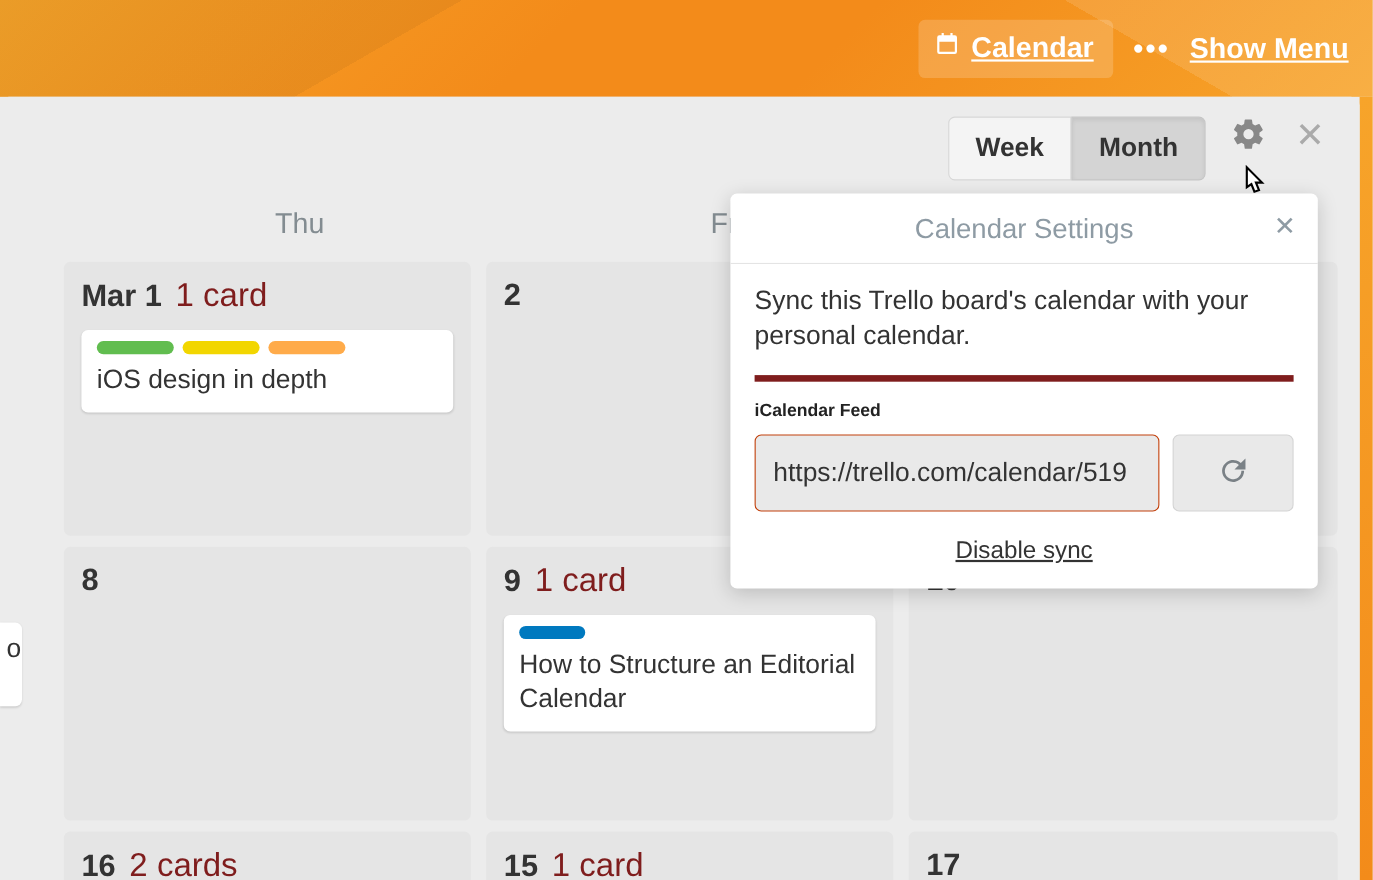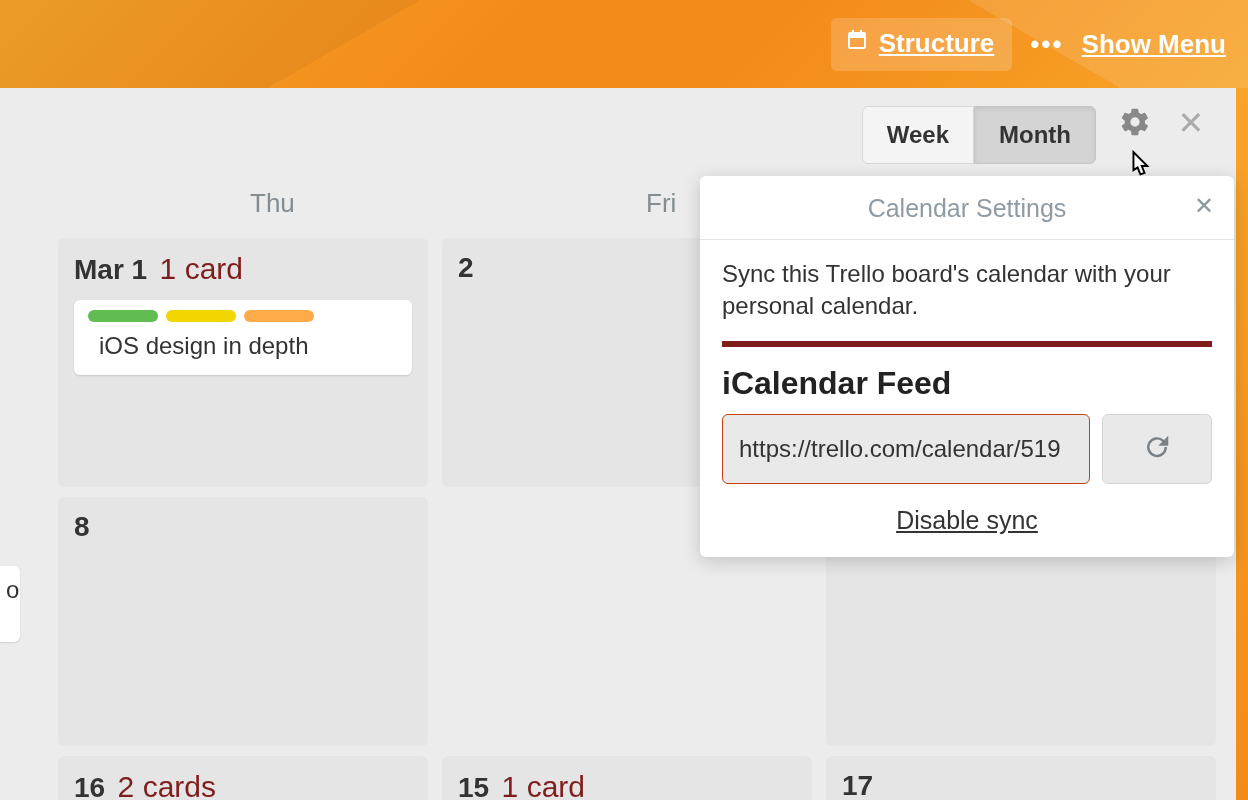--- a/index.html
+++ b/index.html
@@ -134,61 +134,61 @@
     background:#fff;
     border-radius:6px;
     padding:10px 14px 14px 14px;
     margin-top:14px;
     box-shadow: 0 1px 2px rgba(0,0,0,0.12);
   }
   .labels { display:flex; gap:8px; margin-bottom:8px;}
   .label-pill {
     height:12px; border-radius:6px;
   }
-  .card-title { font-size:24px; color:#333; line-height:1.3;margin-left:11px; }
+  .card-title { font-size:24px; color:#333; line-height:1.3; }
 
   
   .popover {
     position:absolute;
-    top: 176px; left: 700px;
+    top: 176px; left: 664px;
     width: 534px;
     background:#fff;
     border-radius:6px;
     box-shadow: 0 4px 18px rgba(0,0,0,0.18);
     padding: 18px 0 22px 0;
   }
   .popover-header {
     padding: 0 22px 16px 22px;
     border-bottom:1px solid #e4e4e4;
     display:flex; align-items:center; justify-content:center;
     position:relative;
   }
   .popover-title { font-size:25px; color:#8e9ba4; }
   .popover-close {
     position:absolute; right:20px; top:-2px;
     font-size:24px; color:#8e9ba4; cursor:pointer; background:none; border:none;
   }
   .popover-body { padding: 18px 22px 0 22px; }
   .popover-desc { font-size:24px; color:#333; line-height:1.35; padding-bottom:18px; border-bottom:6px solid #7f1d1d;}
-  .feed-label { font-size:32px; font-weight:700; color:#222; margin:18px 0 12px 0;}
+  .feed-label { font-size:16px; font-weight:700; color:#222; margin:18px 0 12px 0;}
   .feed-row { display:flex; gap:12px; }
   .feed-input {
     flex:1; background:#e9e9e9; border:1px solid #c2410c; border-radius:6px;
     padding:20px 16px; font-size:24px; color:#333;
     font-family:inherit;
   }
   .refresh-btn {
     width:110px;
     background:#e9e9e9; border:1px solid #d4d4d4; border-radius:6px;
     display:flex; align-items:center; justify-content:center;
     cursor:pointer;
   }
   .refresh-btn svg { width:30px; height:30px; fill:#7a8186; }
   .disable-link {
-    display:block; text-align:center; font-size:25px; color:#333;
+    display:block; text-align:center; font-size:22px; color:#333;
     text-decoration:underline; margin-top:22px; cursor:pointer;
   }
 
   .card-left-edge {
     position:absolute;
     background:#fff;
     border-radius:0 6px 6px 0;
     box-shadow: 0 1px 2px rgba(0,0,0,0.12);
     padding:10px 10px 14px 6px;
   }
@@ -199,21 +199,21 @@
 <div class="orange-band"></div>
 <div class="orange-stripe-right"></div>
 
 <div class="header-right">
   <div class="calendar-btn">
     <span>
       <svg viewBox="0 0 24 24">
           <path d="M7 2v2H5a2 2 0 0 0-2 2v13a2 2 0 0 0 2 2h14a2 2 0 0 0 2-2V6a2 2 0 0 0-2-2h-2V2h-2v2H9V2H7zm-2 8h14v9H5v-9z"></path>
         </svg>
     </span>
-    <span>Structure</span>
+    <span>Calendar</span>
   </div>
   <span class="dots">•••</span>
   <span class="show-menu">Show Menu</span>
 </div>
 
 <div class="panel">
 
   <div class="panel-top">
     <div class="view-toggle">
       <div class="seg first">Week</div>
@@ -260,20 +260,30 @@
   <div class="cell" style="left:826px; top:150px; width:390px; height:249px;"></div>
 
   <div class="card-left-edge" style="left:0; top:478px; width:20px; height:76px;">
     <span style="font-size:24px;color:#333;">o</span>
   </div>
 
   <div class="cell" style="left:58px; top:409px; width:370px; height:249px;">
     <span class="date">8</span>
   </div>
 
+  <div class="cell" style="left:442px; top:409px; width:370px; height:249px;">
+    <span class="date">9</span>
+    <span class="count">1 card</span>
+    <div class="card">
+      <div class="labels">
+        <div class="label-pill" style="width: 60px; background: rgb(0, 121, 191);"></div>
+      </div>
+      <div class="card-title">How to Structure an Editorial Calendar</div>
+    </div>
+  </div>
 
   <div class="cell" style="left:826px; top:409px; width:390px; height:249px;">
     <span class="date">10</span>
   </div>
 
   <div class="cell" style="left:58px; top:668px; width:370px; height:60px;">
     <span class="date">16</span>
     <span class="count">2 cards</span>
   </div>
   <div class="cell" style="left:442px; top:668px; width:370px; height:60px;">

